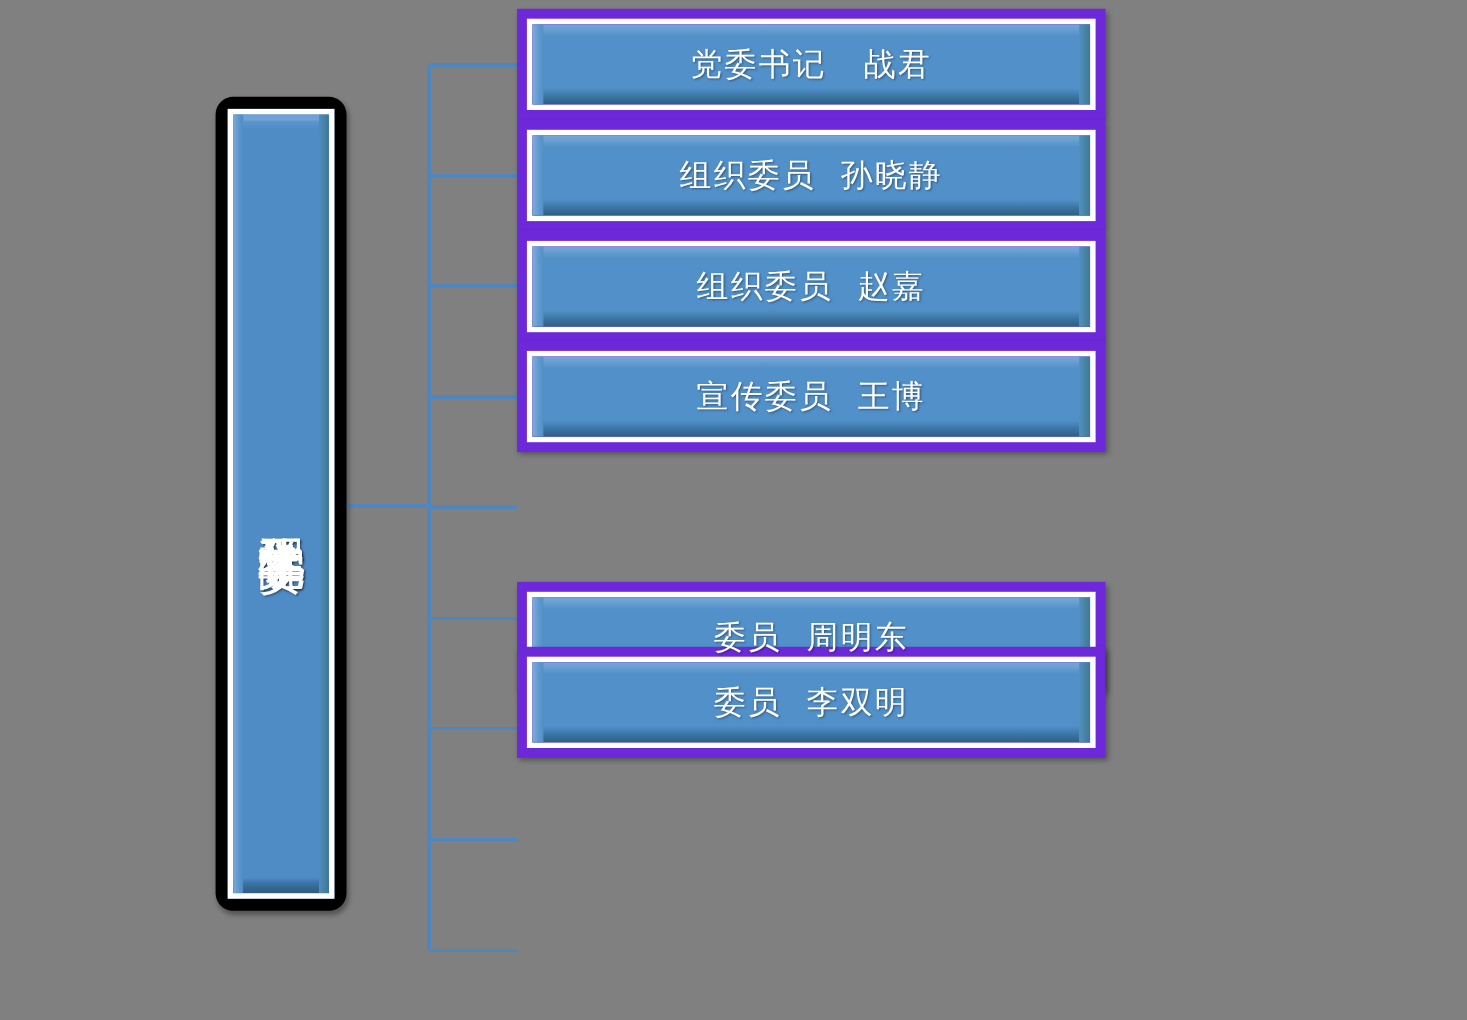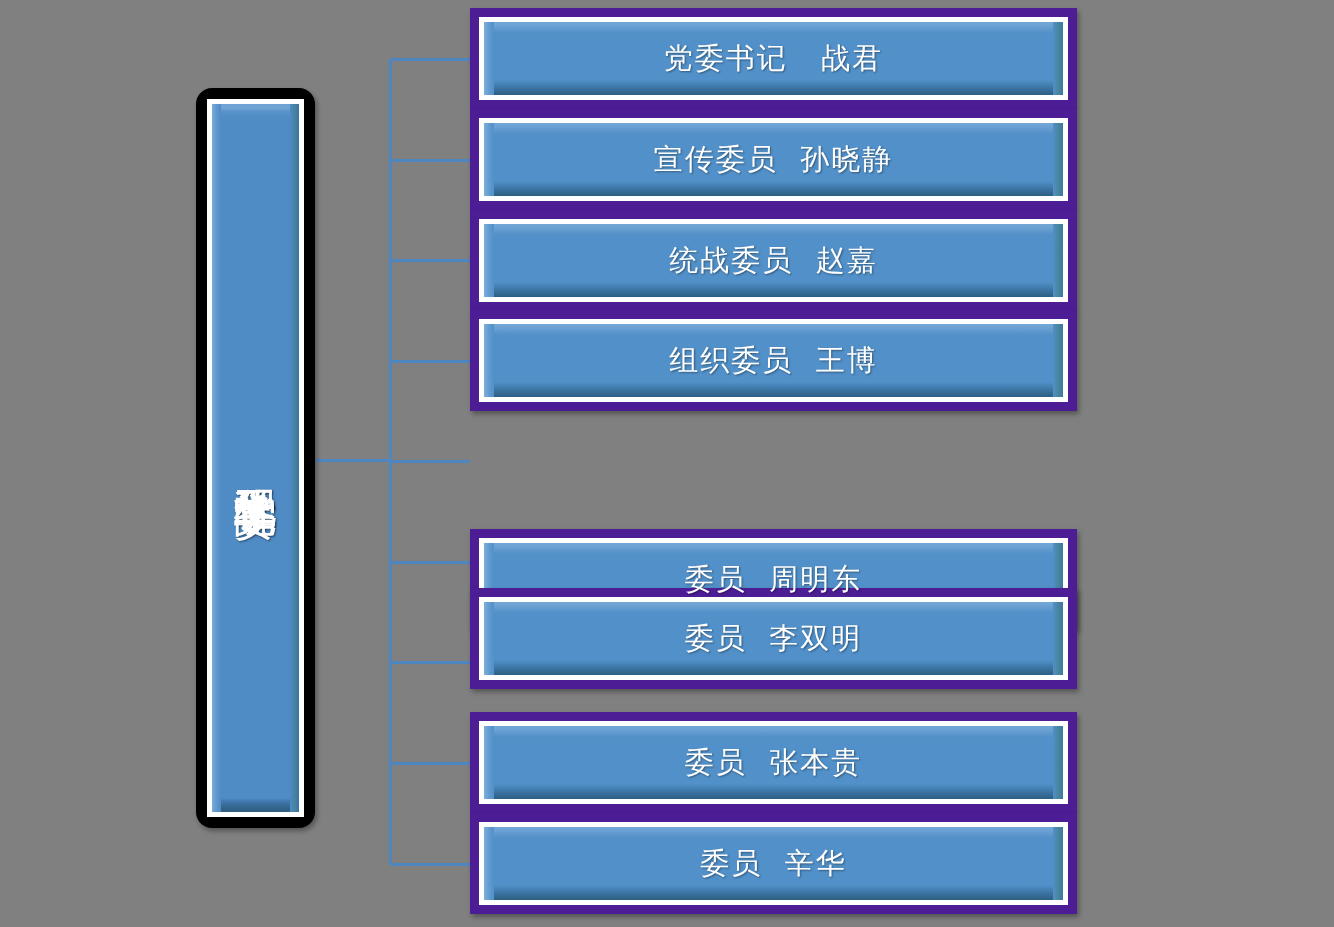--- a/index.html
+++ b/index.html
@@ -97,23 +97,23 @@
     text-orientation: upright;
     text-align: center;
     white-space: nowrap;
     text-shadow: 1px 1px 2px rgba(0,0,0,0.45);
   }
 
   
   .child-node {
     position: absolute;
     left: 470px;
-    width: 607px;
+    width: 535px;
     height: 101px;
-    background: #4c1d95;
+    background: #6d28d9;
     box-sizing: border-box;
     padding: 9px;
     box-shadow: 2px 3px 5px rgba(0,0,0,0.35);
   }
   .child-node-inner {
     width: 100%;
     height: 100%;
     box-sizing: border-box;
     border: 5px solid #ffffff;
     overflow: hidden;
@@ -196,37 +196,37 @@
     <div class="child-node-inner">
       <div class="child-face">
         <span class="child-label">党委书记   战君</span>
       </div>
     </div>
   </div>
 
   <div class="child-node" style="top:109px">
     <div class="child-node-inner">
       <div class="child-face">
-        <span class="child-label">宣传委员  孙晓静</span>
+        <span class="child-label">组织委员  孙晓静</span>
       </div>
     </div>
   </div>
 
   <div class="child-node" style="top:210px">
     <div class="child-node-inner">
       <div class="child-face">
-        <span class="child-label">统战委员  赵嘉</span>
+        <span class="child-label">组织委员  赵嘉</span>
       </div>
     </div>
   </div>
 
   <div class="child-node" style="top:310px">
     <div class="child-node-inner">
       <div class="child-face">
-        <span class="child-label">组织委员  王博</span>
+        <span class="child-label">宣传委员  王博</span>
       </div>
     </div>
   </div>
 
 
   <div class="child-node" style="top:529px">
     <div class="child-node-inner">
       <div class="child-face">
         <span class="child-label">委员  周明东</span>
       </div>
@@ -234,29 +234,15 @@
   </div>
 
   <div class="child-node" style="top:588px">
     <div class="child-node-inner">
       <div class="child-face">
         <span class="child-label">委员  李双明</span>
       </div>
     </div>
   </div>
 
-  <div class="child-node" style="top:712px">
-    <div class="child-node-inner">
-      <div class="child-face">
-        <span class="child-label">委员  张本贵</span>
-      </div>
-    </div>
-  </div>
-
-  <div class="child-node" style="top:813px">
-    <div class="child-node-inner">
-      <div class="child-face">
-        <span class="child-label">委员  辛华</span>
-      </div>
-    </div>
-  </div>
+
 
 </div>
 
 </body></html>

